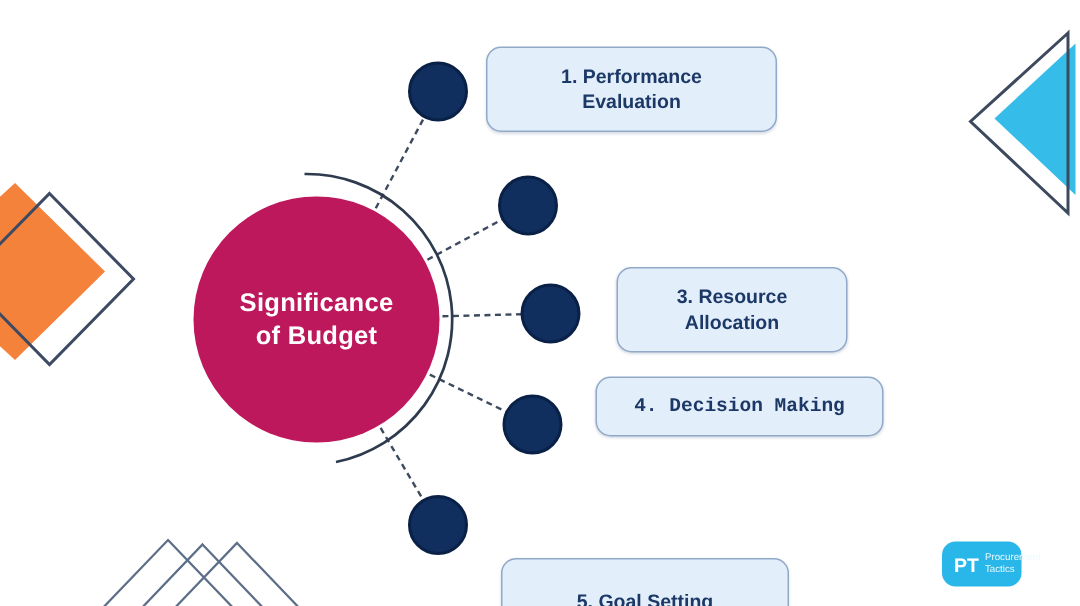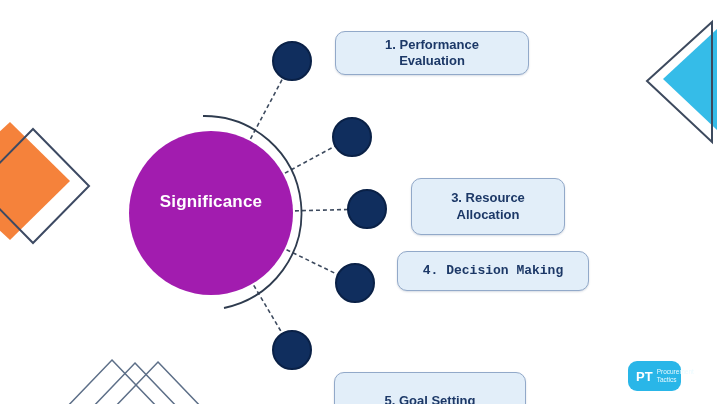--- a/index.html
+++ b/index.html
@@ -15,21 +15,21 @@
     position: absolute;
     left: 0; top: 0;
     width: 720px; height: 404px;
     pointer-events: none;
   }
   .center-circle {
     position: absolute;
     left: 129px; top: 131px;
     width: 164px; height: 164px;
     border-radius: 50%;
-    background: #a21caf;
+    background: #be185d;
     display: flex;
     align-items: center;
     justify-content: center;
     text-align: center;
     z-index: 3;
   }
   .center-circle .title-text {
     color: #ffffff;
     font-size: 17px;
     font-weight: bold;
@@ -116,31 +116,31 @@
     <g fill="none" stroke="#5d6f88" stroke-width="1.5">
       <polygon points="112,360 160,410 64,410"></polygon>
       <polygon points="135,363 180,410 90,410"></polygon>
       <polygon points="158,362 204,410 112,410"></polygon>
     </g>
   </svg>
 
   <div class="center-circle">
     <div class="title-text">
       <span>Significance</span><br>
-      <br>
+      <span>of Budget</span><br>
     </div>
   </div>
 
   <div class="node-dot" style="left:272px; top:41px;"></div>
   <div class="node-dot" style="left:332px; top:117px;"></div>
   <div class="node-dot" style="left:347px; top:189px;"></div>
   <div class="node-dot" style="left:335px; top:263px;"></div>
   <div class="node-dot" style="left:272px; top:330px;"></div>
 
-  <div class="item-box" style="left:335px; top:31px;  width:194px; height:44px;">
+  <div class="item-box" style="left:324px; top:31px;  width:194px; height:57px;">
     <span class="item-label">1. Performance Evaluation</span>
   </div>
   <div class="item-box" style="left:411px; top:178px; width:154px; height:57px;">
     <span class="item-label">3. Resource Allocation</span>
   </div>
   <div class="item-box" style="left:397px; top:251px; width:192px; height:40px;font-family:Liberation Mono, monospace;">
     <span class="item-label">4. Decision Making</span>
   </div>
   <div class="item-box" style="left:334px; top:324px; width:192px; height:58px;margin-top:48px;">
     <span class="item-label">5. Goal Setting</span>

